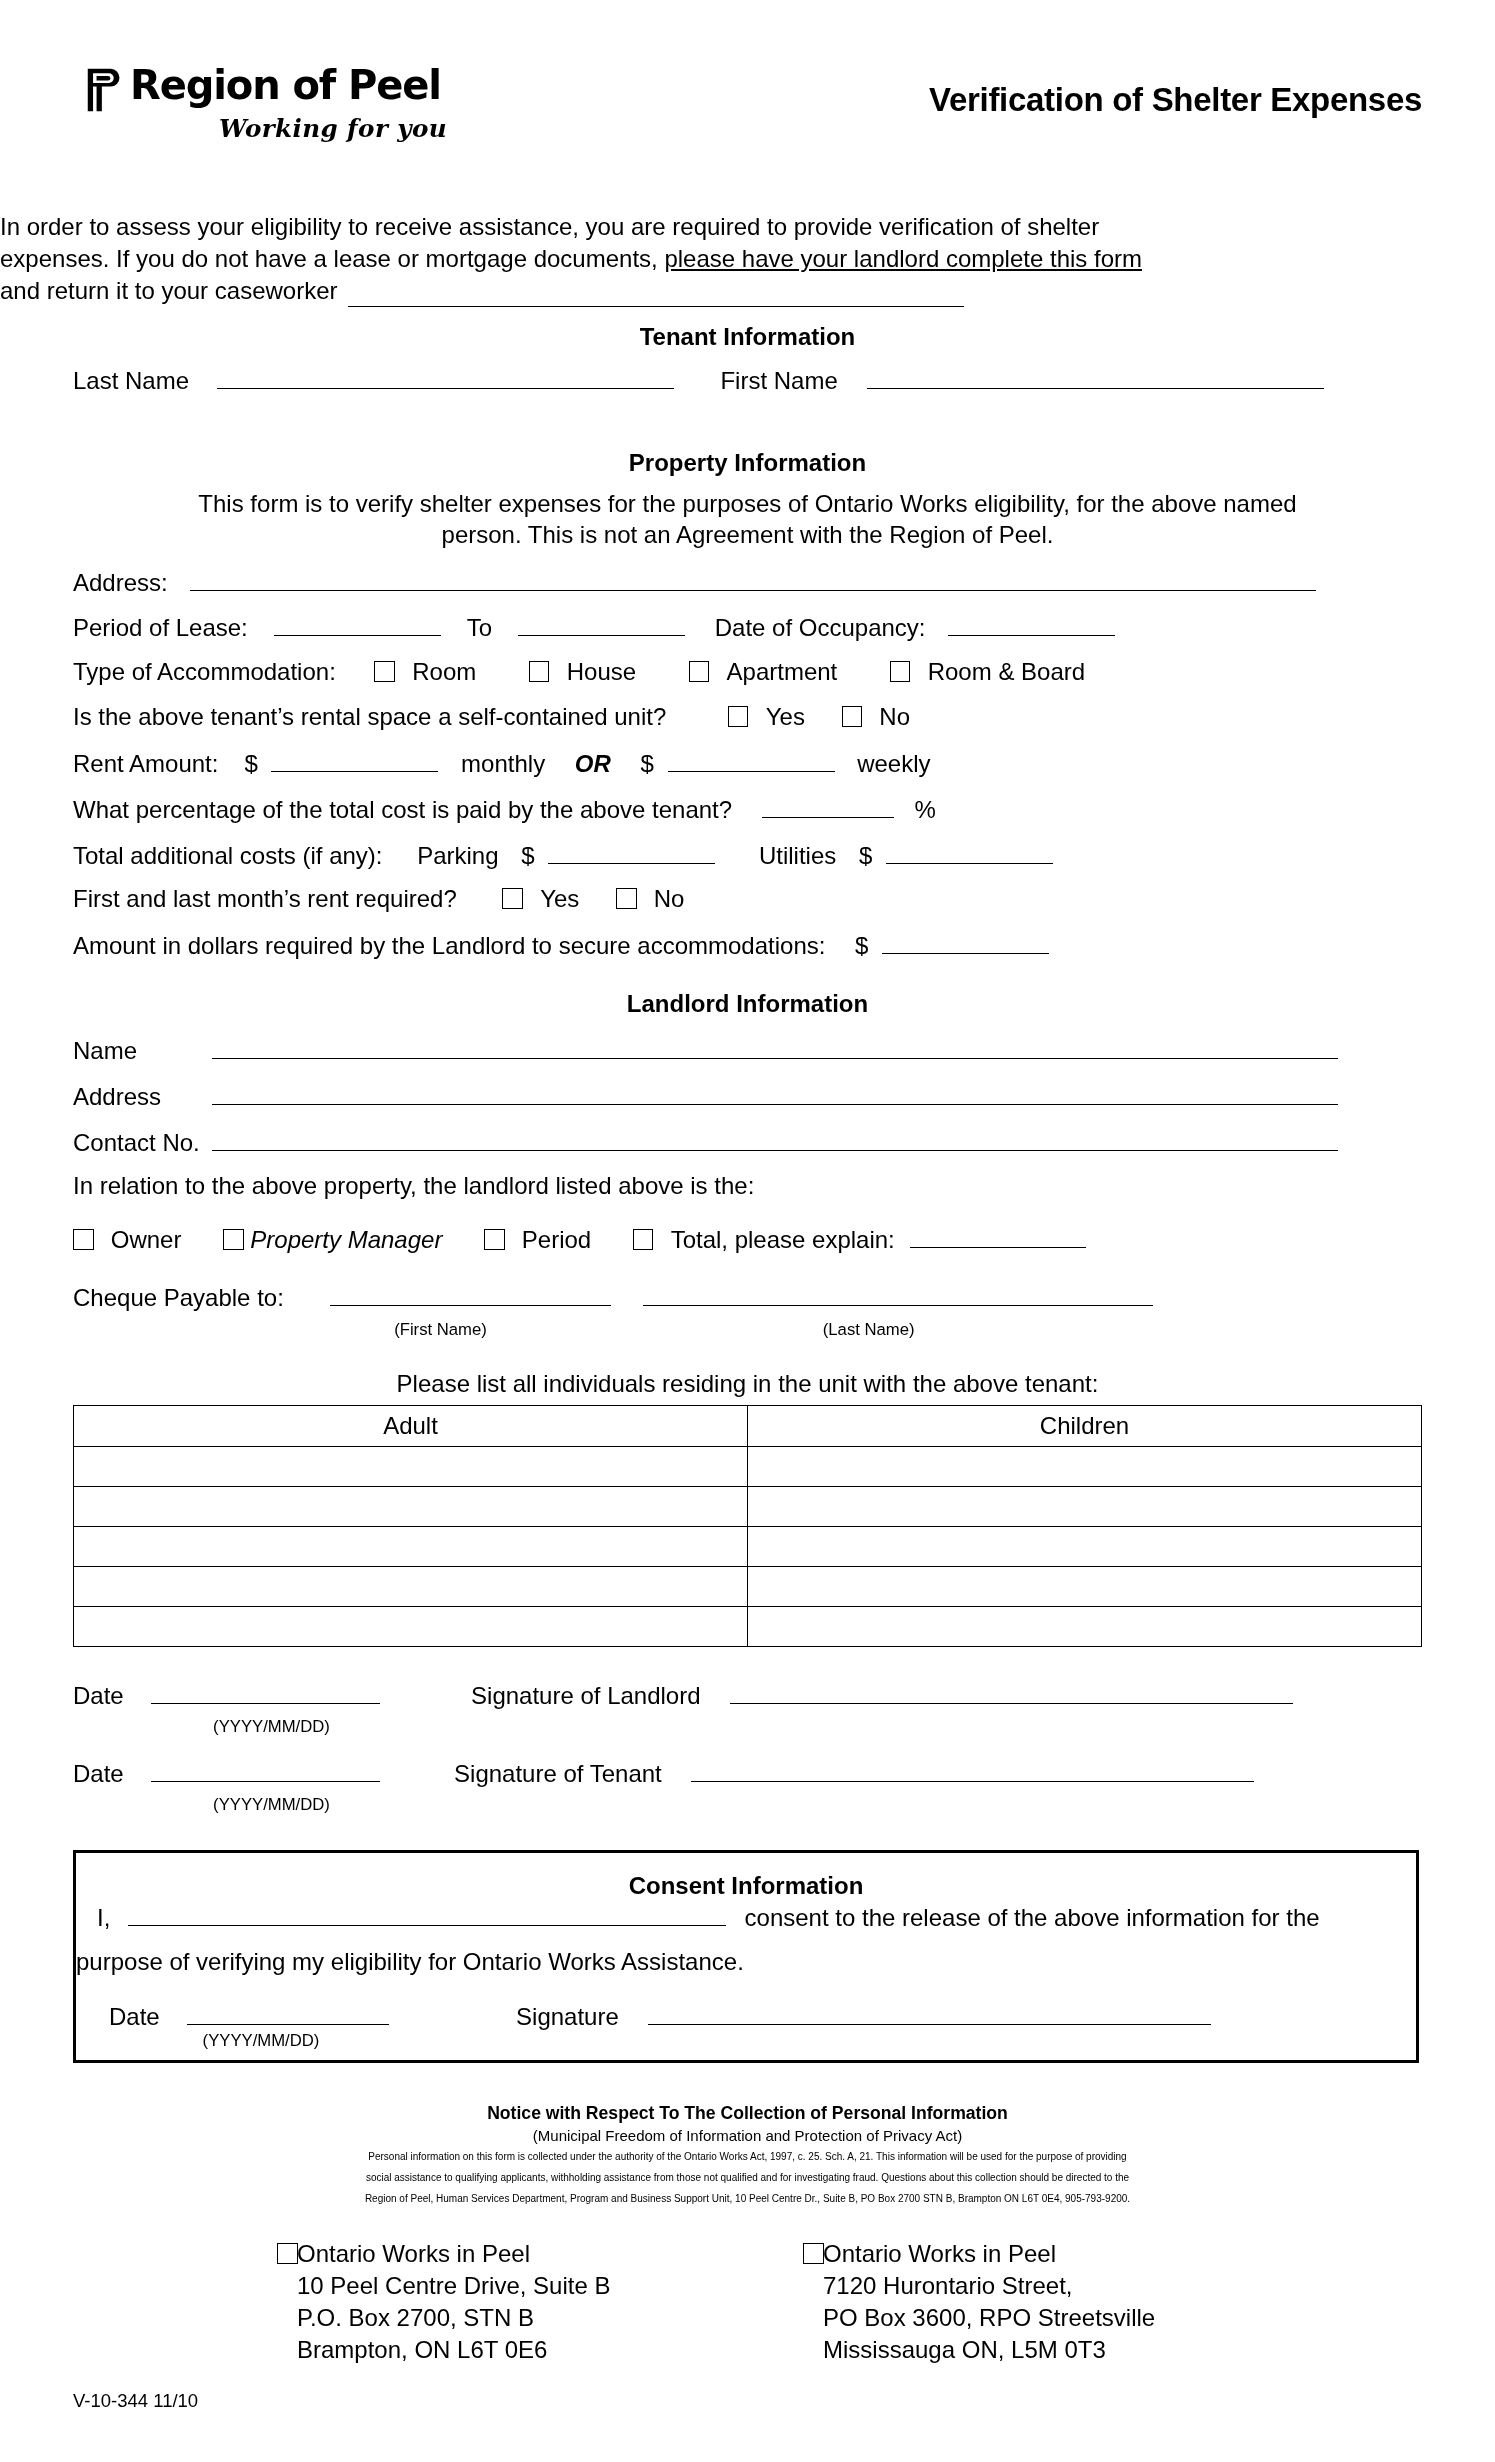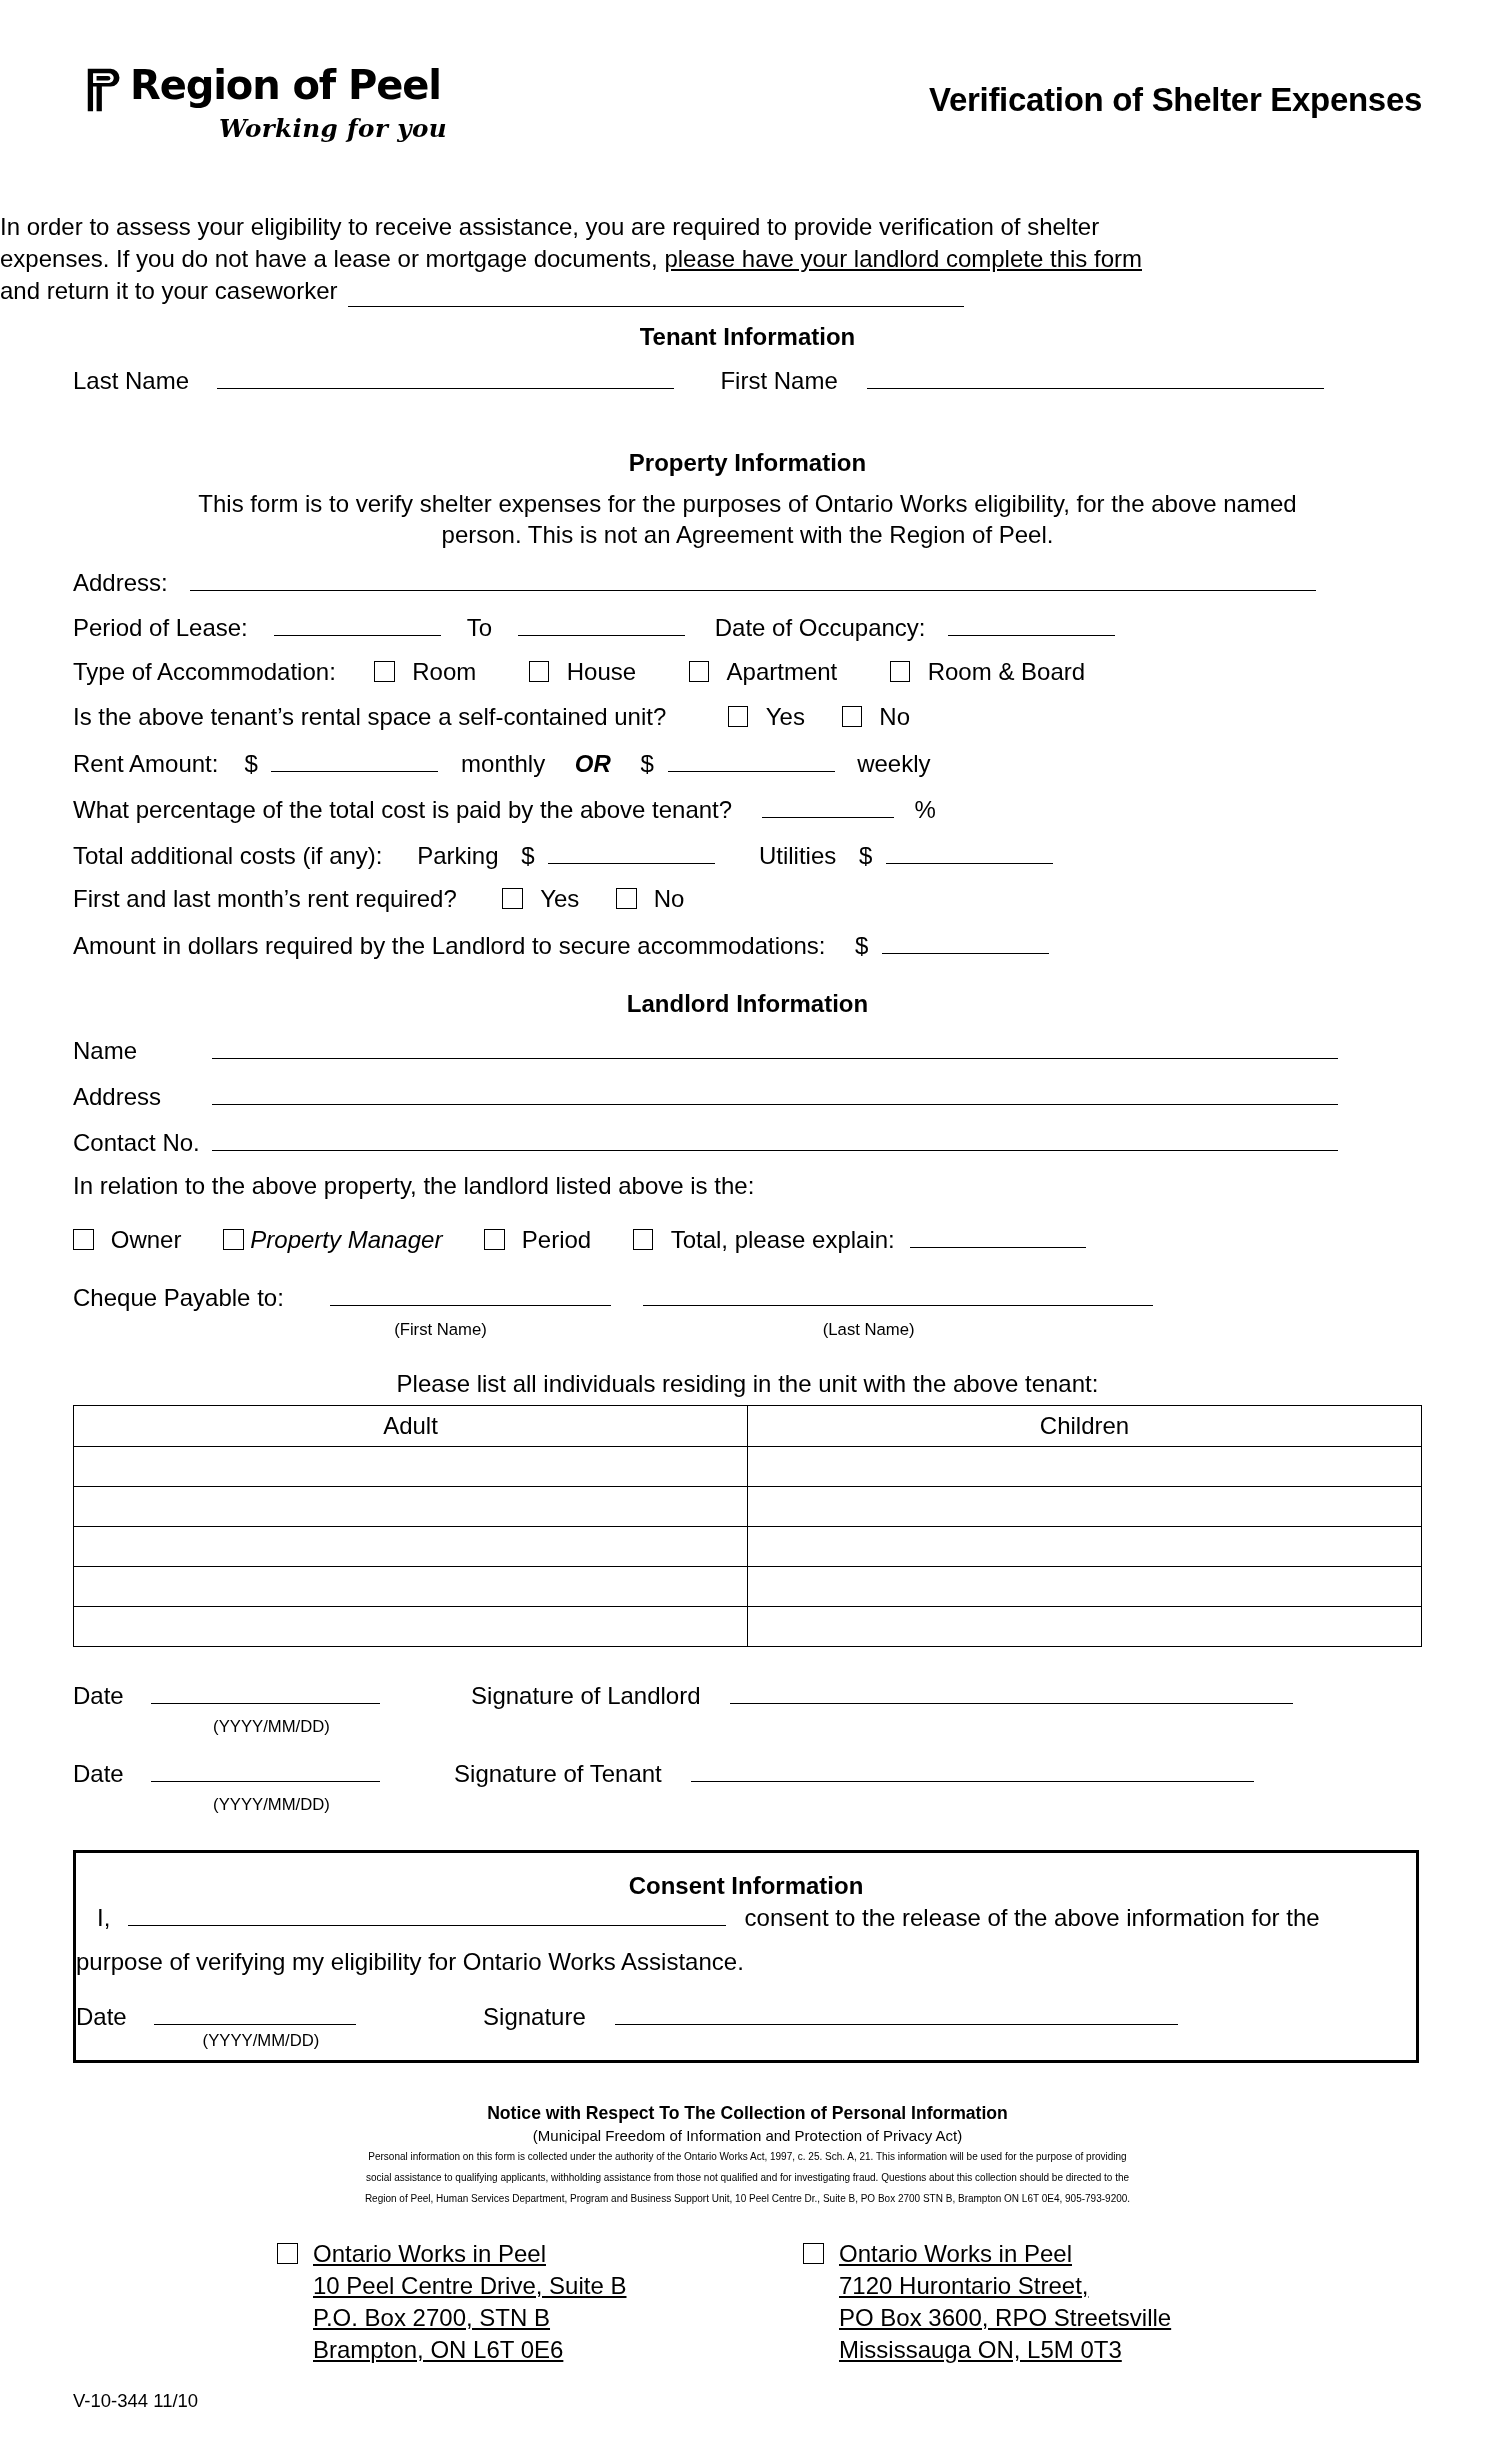--- a/index.html
+++ b/index.html
@@ -198,22 +198,21 @@
   .office {
     position: absolute;
     top: 0;
   }
   .office .cb {
     position: absolute;
     left: 0;
     top: 5.3px;
   }
   .office .lines {
-    margin-left: 36px;
-    text-decoration: underline;
+    margin-left: 20px;
   }
 
   .formcode {
     position: absolute;
     left: 73px;
     top: 2390px;
     font-size: 18.5px;
   }
 </style>
 </head>
@@ -426,21 +425,21 @@
     <div class="consent-box">
       <div class="consent-title">Consent Information</div>
 
       <div style="position:absolute;top:49px;left:21px;width:1293px;font-size:24px;white-space:nowrap;">
         <span class="lbl">I,</span>
         <span class="rule" style="width:598px;margin-left:10.6px;"></span>
         <span class="lbl" style="margin-left:12.3px;">consent to the release of the above information for the</span>
       </div>
       <div style="position:absolute;top:95px;left:0px;width:1293px;font-size:24px;">purpose of verifying my eligibility for Ontario Works Assistance.</div>
 
-      <div style="position:absolute;top:148px;left:0px;width:1310px;font-size:24px;white-space:nowrap;">
+      <div style="position:absolute;top:148px;left:0px;width:1310px;font-size:24px;white-space:nowrap;padding-left:33px;">
         <span class="lbl">Date</span>
         <span class="rule" style="width:202px;margin-left:21px;"></span>
         <span class="lbl" style="margin-left:120px;">Signature</span>
         <span class="rule" style="width:563px;margin-left:23px;"></span>
       </div>
       <div style="position:absolute;top:178px;left:0px;">
         <span class="tiny" style="display:inline-block;width:202px;margin-left:84px;text-align:center;">(YYYY/MM/DD)</span>
       </div>
     </div>
 

